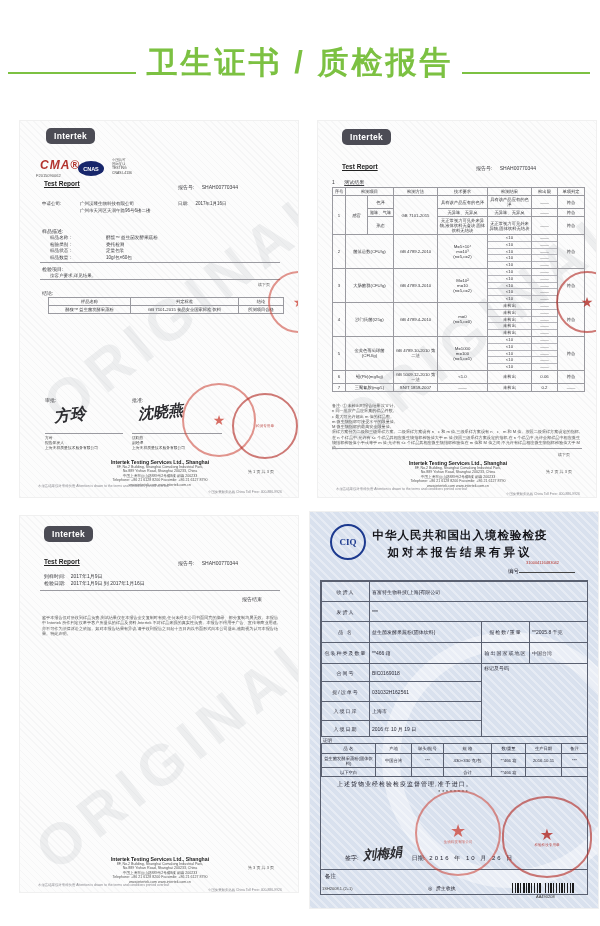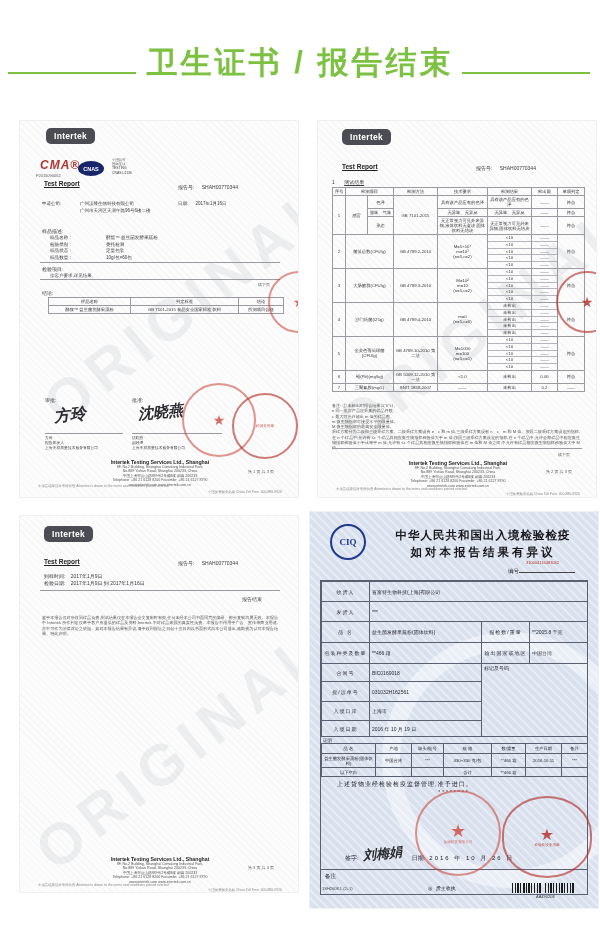--- a/index.html
+++ b/index.html
@@ -45,21 +45,21 @@
   .footblk .fc{font-size:5.2px;font-weight:bold;color:#222;}
   .footblk .fa div{font-size:3.6px;line-height:4.4px;color:#555;}
   .finep{font-size:3.4px;color:#8a8a90;}
   
   #doc4{background:repeating-linear-gradient(45deg,rgba(255,255,255,.35) 0 2px,transparent 2px 6px),var(--certbg,#d9e1ee);}
   #doc4 .big-wm{position:absolute;right:-40px;top:120px;width:220px;height:220px;border-radius:50%;
     border:18px solid rgba(255,255,255,.45);pointer-events:none;}
   .ciq-logo{position:absolute;width:32px;height:32px;border:2px solid #1d3a8f;border-radius:50%;
     display:flex;align-items:center;justify-content:center;color:#1d3a8f;
     font-family:"Liberation Serif",serif;font-weight:bold;font-size:9px;}
-  .cert-title{position:absolute;left:67px;width:212px;text-align:center;
+  .cert-title{position:absolute;left:44px;width:212px;text-align:center;
     font-family:"Liberation Serif",serif;font-weight:bold;color:#15151a;}
   .cert-box{position:absolute;border:1px solid var(--certink,#5a6070);}
   .t4 td{border:1px solid var(--certink,#5a6070);font-size:5px;line-height:6px;
     padding:1px 2px;vertical-align:middle;color:#2c2c38;}
   .t4 .lbl{text-align:center;letter-spacing:1px;}
   .t4 .val{text-align:left;}
   .mark-cell{vertical-align:top !important;text-align:left;}
   .t4b td{font-size:4.3px;line-height:5px;text-align:center;padding:1px;}
   .zm-label{font-size:4.6px;padding:1px 0 0 2px;color:#2c2c38;height:5px;}
   .approve-line{font-size:6px;color:#20202c;padding:3px 0 0 16px;letter-spacing:1px;}
@@ -69,21 +69,21 @@
   .remarkrow{border-top:1px solid var(--certink,#5a6070);margin-top:6px;
     font-size:5.5px;padding:3px 0 14px 4px;color:#20202c;}
   .barcode{position:absolute;height:10px;
     background:repeating-linear-gradient(90deg,#1b1b1b 0 1.5px,transparent 1.5px 3px,#1b1b1b 3px 4px,transparent 4px 5.5px);}
 </style>
 </head>
 <body>
 
 <div id="page">
 
-  <div id="hdr-title">卫生证书 / 报告结束</div>
+  <div id="hdr-title">卫生证书 / 质检报告</div>
   <div class="hdr-line" style="left:8px;width:128px;"></div>
   <div class="hdr-line" style="right:10px;width:128px;"></div>
 
   <div class="doc" style="left:20px;top:121px;width:278px;height:376px;">
     <div class="wm" style="left:-6px;top:150px;">ORIGINAL</div>
     <div class="itk" style="left:26px;top:7px;">Intertek</div>
     <div class="abs cma" style="left:20px;top:37px;">CMA®</div>
     <div class="abs t40" style="left:16px;top:52px;color:#555;">F2015090062</div>
     <div class="abs cnas" style="left:58px;top:40px;">CNAS</div>
     <div class="abs accred" style="left:92px;top:37px;">

